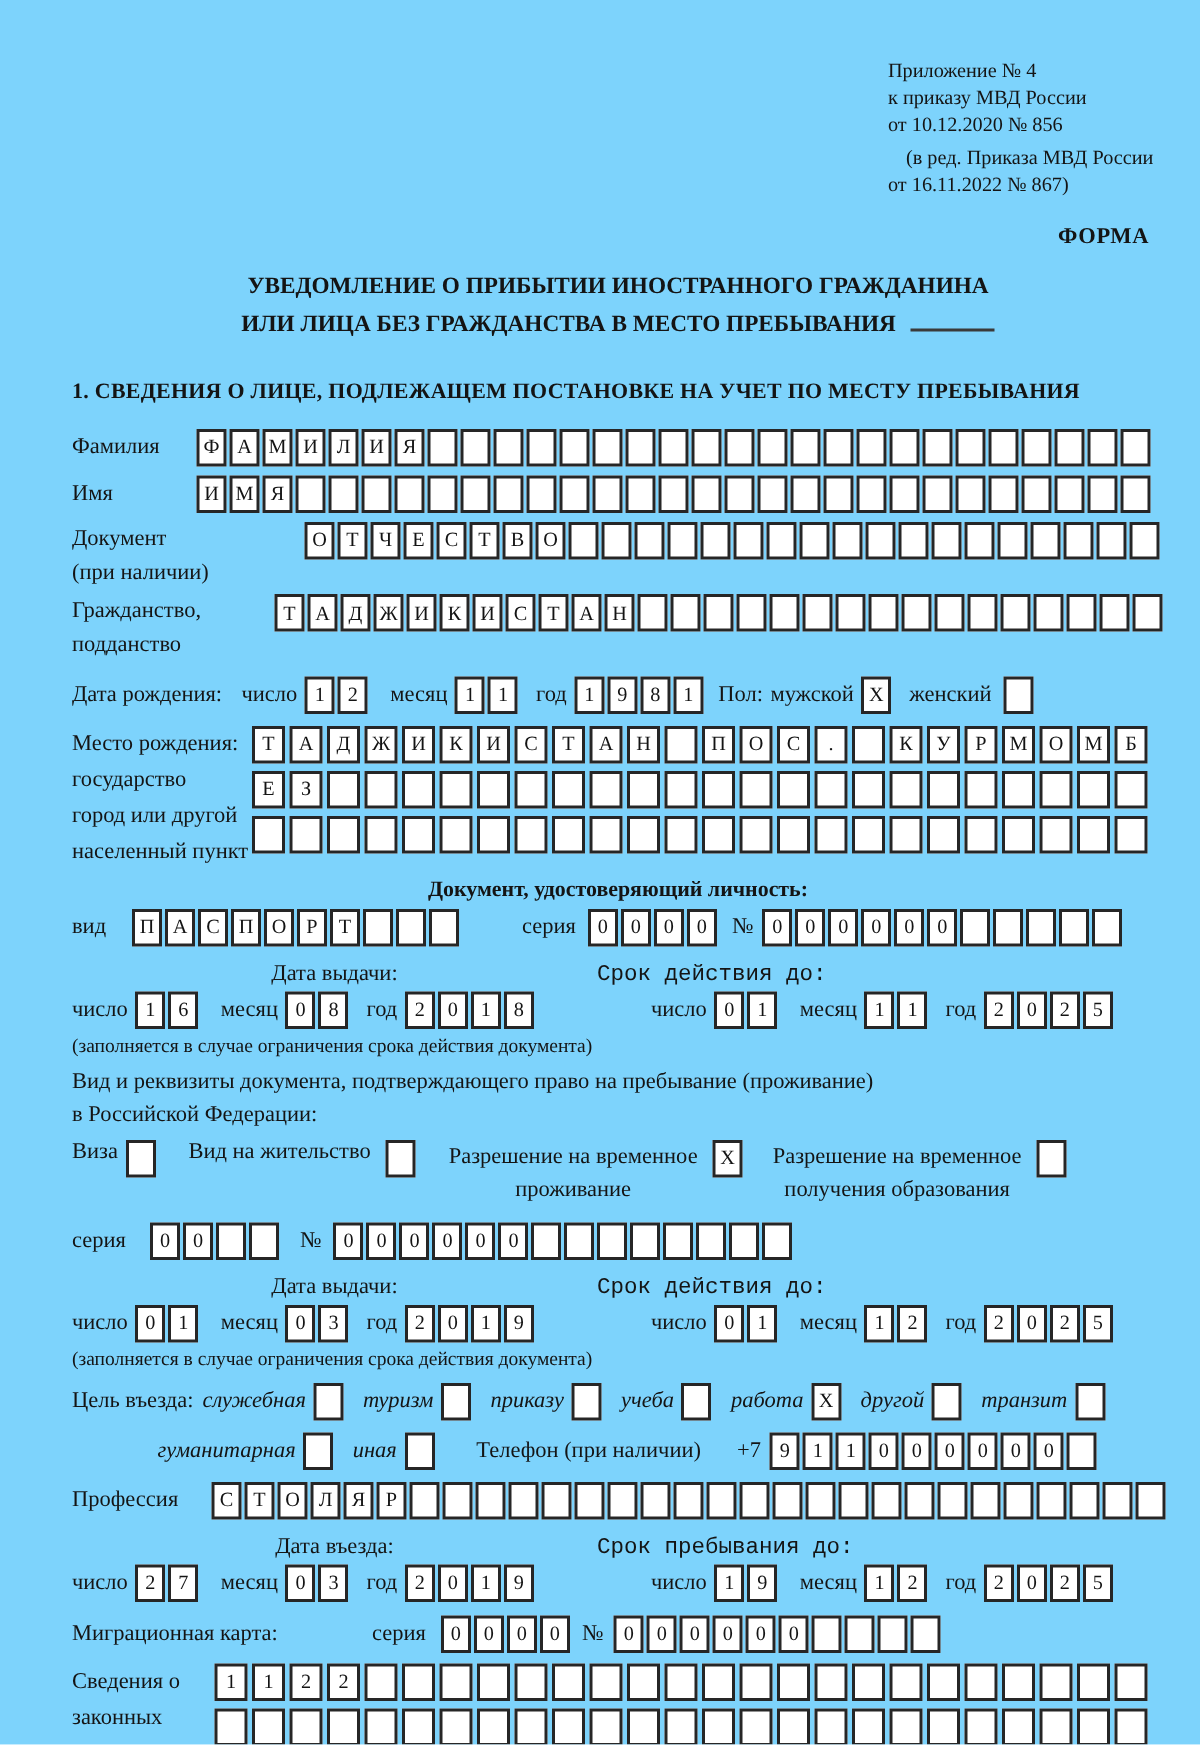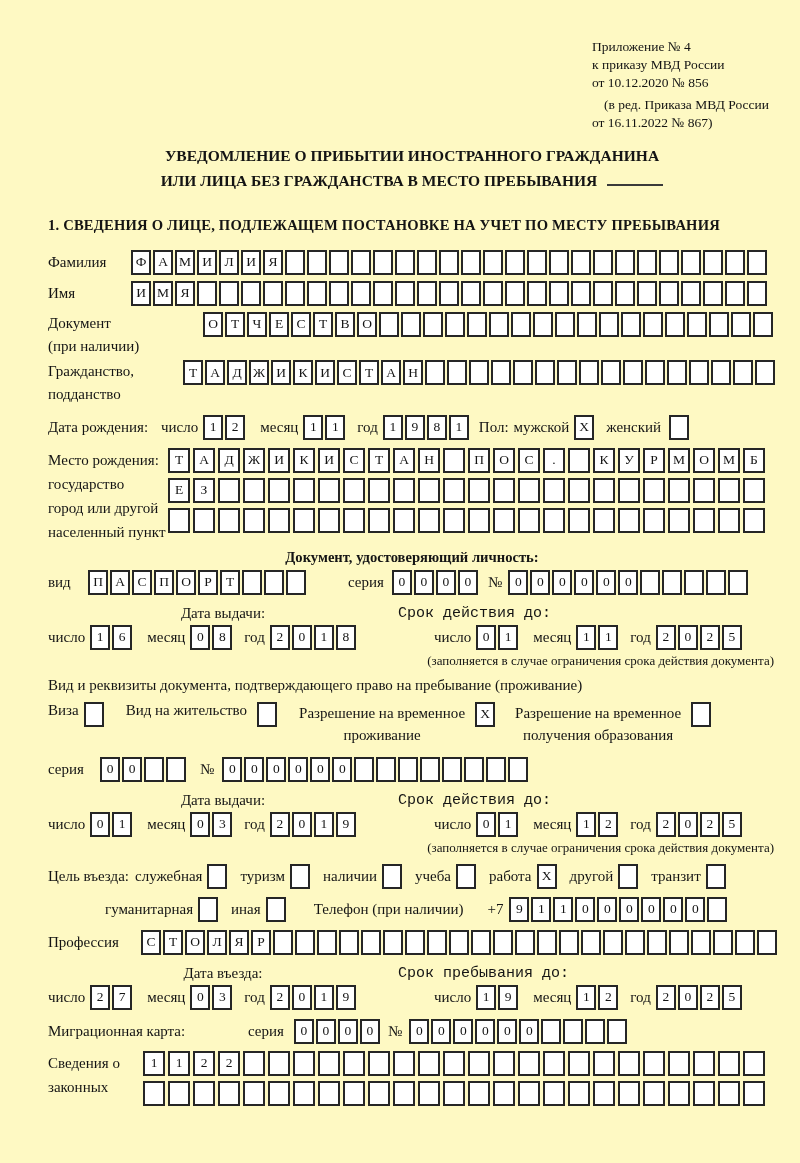--- a/index.html
+++ b/index.html
@@ -1,16 +1,16 @@
 <!DOCTYPE html>
 <html><head>
 <meta charset="utf-8">
 <style>
   html,body{margin:0;padding:0;background:#fff;}
-  .page{position:relative;width:800px;height:1163px;background:#fef9c3;overflow:hidden;
+  .page{position:relative;width:800px;height:1163px;background:#7dd3fc;overflow:hidden;
         font-family:"Liberation Serif","DejaVu Serif",serif;color:#141414;
         box-sizing:border-box;padding:38px 24px 0 48px;font-size:15px;}
   
   .hdr{width:178px;margin-left:auto;margin-right:6px;font-size:13.5px;line-height:1.32;}
   .hdr .amend{margin-top:5px;margin-left:12px;}
   .forma{font-weight:bold;text-align:right;margin:18px 10px 0 0;font-size:15px;letter-spacing:.4px;}
   
   .title{font-weight:bold;text-align:center;font-size:15.5px;line-height:1.55;margin-top:12px;}
   .blankline{display:inline-block;width:56px;border-bottom:2.5px solid #3a3a3a;height:1em;vertical-align:baseline;margin-left:10px;}
   .sec-head{font-weight:bold;font-size:14.6px;margin-top:24px;letter-spacing:.2px;}
@@ -28,47 +28,48 @@
   .dp-heads{display:flex;margin-top:10px;}
   .dp-heads .h1{width:350px;text-align:center;}
   .dp-heads .h2{flex:1;text-align:left;font-family:Liberation Mono, monospace;}
   .dp-row{display:flex;align-items:center;margin-top:3px;}
   .dgrp{display:flex;align-items:center;}
   .dgrp .t{margin-right:5px;}
   .dgrp .t.m{margin-left:13px;}
   .dgrp .t.y{margin-left:10px;}
   .dp-row .left{width:350px;}
   .dp-row .right{margin-left:36px;}
-  .note{font-size:13px;margin-top:3px;text-align:right;padding-right:2px;}
+  .note{font-size:13px;margin-top:3px;padding-right:2px;}
   
   .optrow{display:flex;align-items:flex-start;margin-top:8px;}
   .opt{display:flex;align-items:flex-start;}
   .opt .ml{text-align:center;line-height:1.5;}
   .opt .cell{margin-top:0;}
   
   .p-label{margin-right:6px;}
   .optgen{display:inline-flex;align-items:center;}
-  .opt-label{margin:0 5px 0 13px;}
+  .opt-label{margin:0 5px 0 13px;font-style:italic;}
   
   .colblock{display:flex;align-items:flex-start;margin-top:8px;}
   .lblcol{flex:none;line-height:1.62;}
   .rowstack .boxes{margin-bottom:5px;}
 </style>
 </head>
 <body>
 
 <div class="page">
 
   <div class="hdr">
     <div>Приложение № 4</div>
     <div>к приказу МВД России</div>
     <div>от 10.12.2020 № 856</div>
     <div class="amend">(в ред. Приказа МВД России</div>
     <div>от 16.11.2022 № 867)</div>
   </div>
+  <div class="forma">ФОРМА</div>
 
   <div class="title">
     <div>УВЕДОМЛЕНИЕ О ПРИБЫТИИ ИНОСТРАННОГО ГРАЖДАНИНА</div>
     <div>
       <span>ИЛИ ЛИЦА БЕЗ ГРАЖДАНСТВА В МЕСТО ПРЕБЫВАНИЯ</span><span class="blankline"></span>
     </div>
   </div>
 
   <div class="sec-head">1. СВЕДЕНИЯ О ЛИЦЕ, ПОДЛЕЖАЩЕМ ПОСТАНОВКЕ НА УЧЕТ ПО МЕСТУ ПРЕБЫВАНИЯ</div>
 
@@ -408,20 +409,21 @@
           <span class="cell">2</span>
           <span class="cell">0</span>
           <span class="cell">2</span>
           <span class="cell">5</span>
         </span>
     </span>
   </div>
   <div class="note">(заполняется в случае ограничения срока действия документа)</div>
 
   <div style="margin-top:8px;">Вид и реквизиты документа, подтверждающего право на пребывание (проживание)</div>
+  <div style="margin-top:5px;">в Российской Федерации:</div>
 
   <div class="optrow">
     <span class="opt">
       <span style="margin-right:5px;">Виза</span>
       <span class="cell chk"></span>
     </span>
     <span class="opt" style="margin-left:22px;">
       <span style="margin-right:10px;">Вид на жительство</span>
       <span class="cell chk"></span>
     </span>
@@ -514,21 +516,21 @@
   </div>
   <div class="note">(заполняется в случае ограничения срока действия документа)</div>
 
   <div class="row" style="margin-top:8px;">
     <span class="p-label">Цель въезда:</span>
     <span class="optgen">
         <span class="opt-label" style="margin-left: 0px;">служебная</span>
         <span class="cell chk"></span>
         <span class="opt-label">туризм</span>
         <span class="cell chk"></span>
-        <span class="opt-label">наличии</span>
+        <span class="opt-label">приказу</span>
         <span class="cell chk"></span>
         <span class="opt-label">учеба</span>
         <span class="cell chk"></span>
         <span class="opt-label">работа</span>
         <span class="cell chk">X</span>
         <span class="opt-label">другой</span>
         <span class="cell chk"></span>
         <span class="opt-label">транзит</span>
         <span class="cell chk"></span>
       </span>

